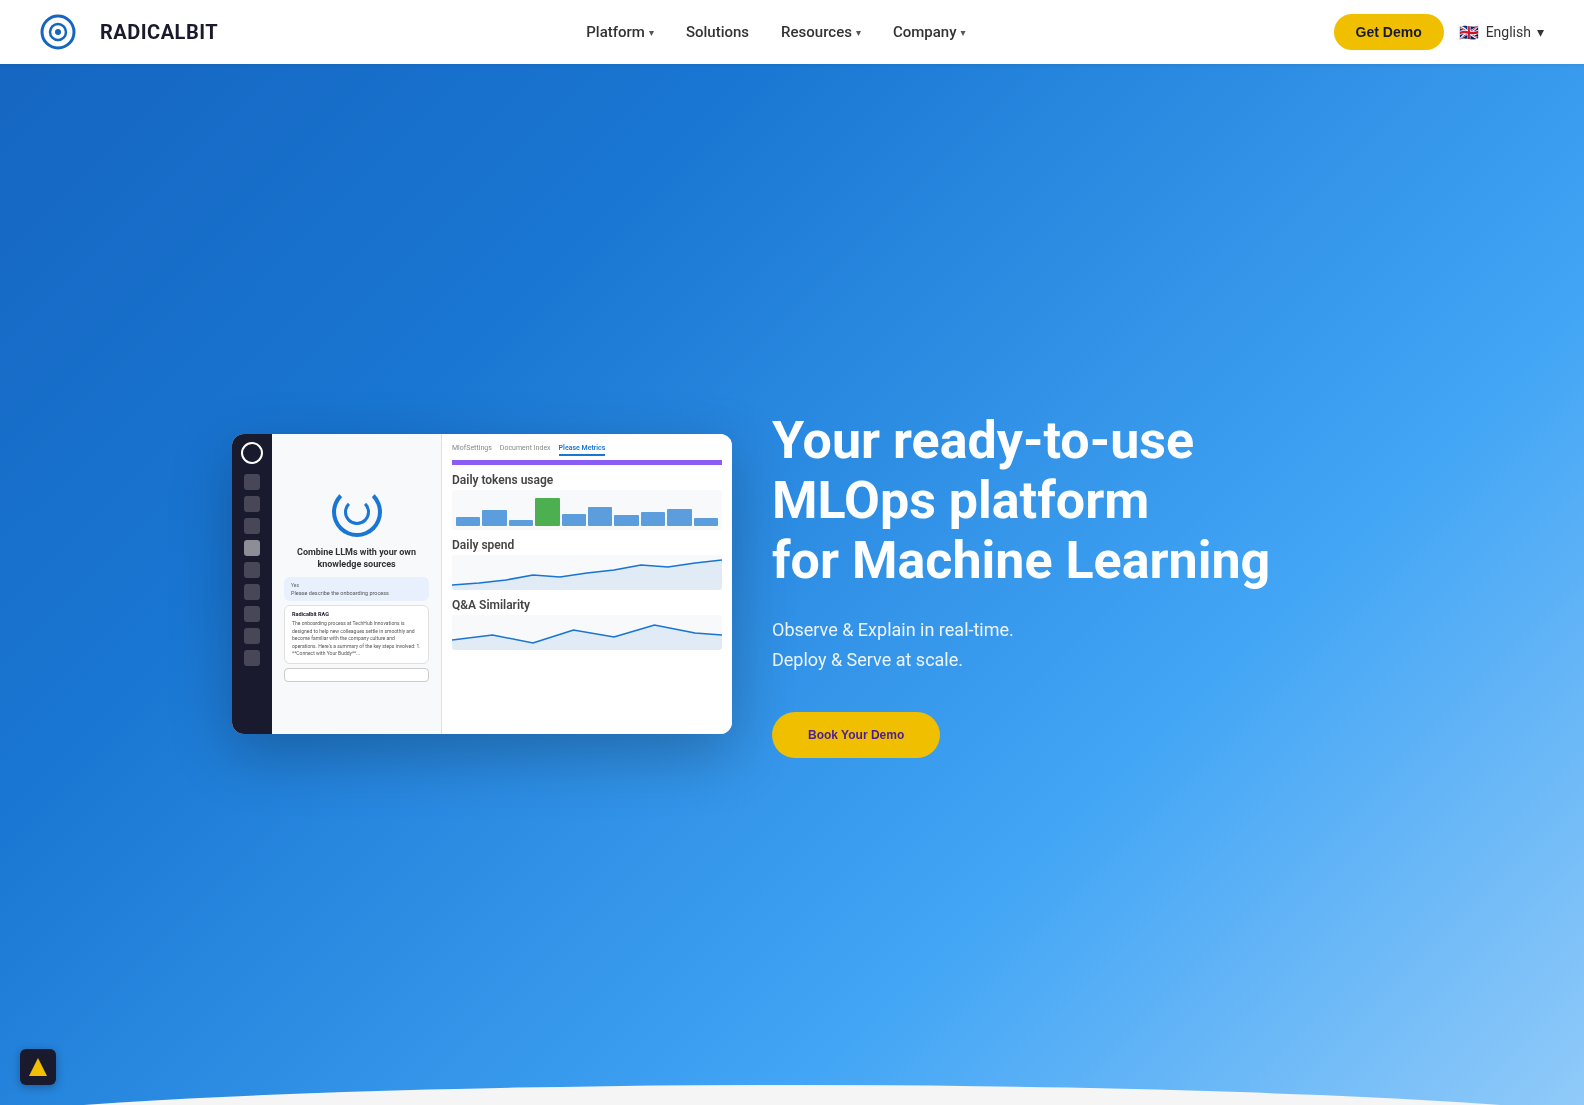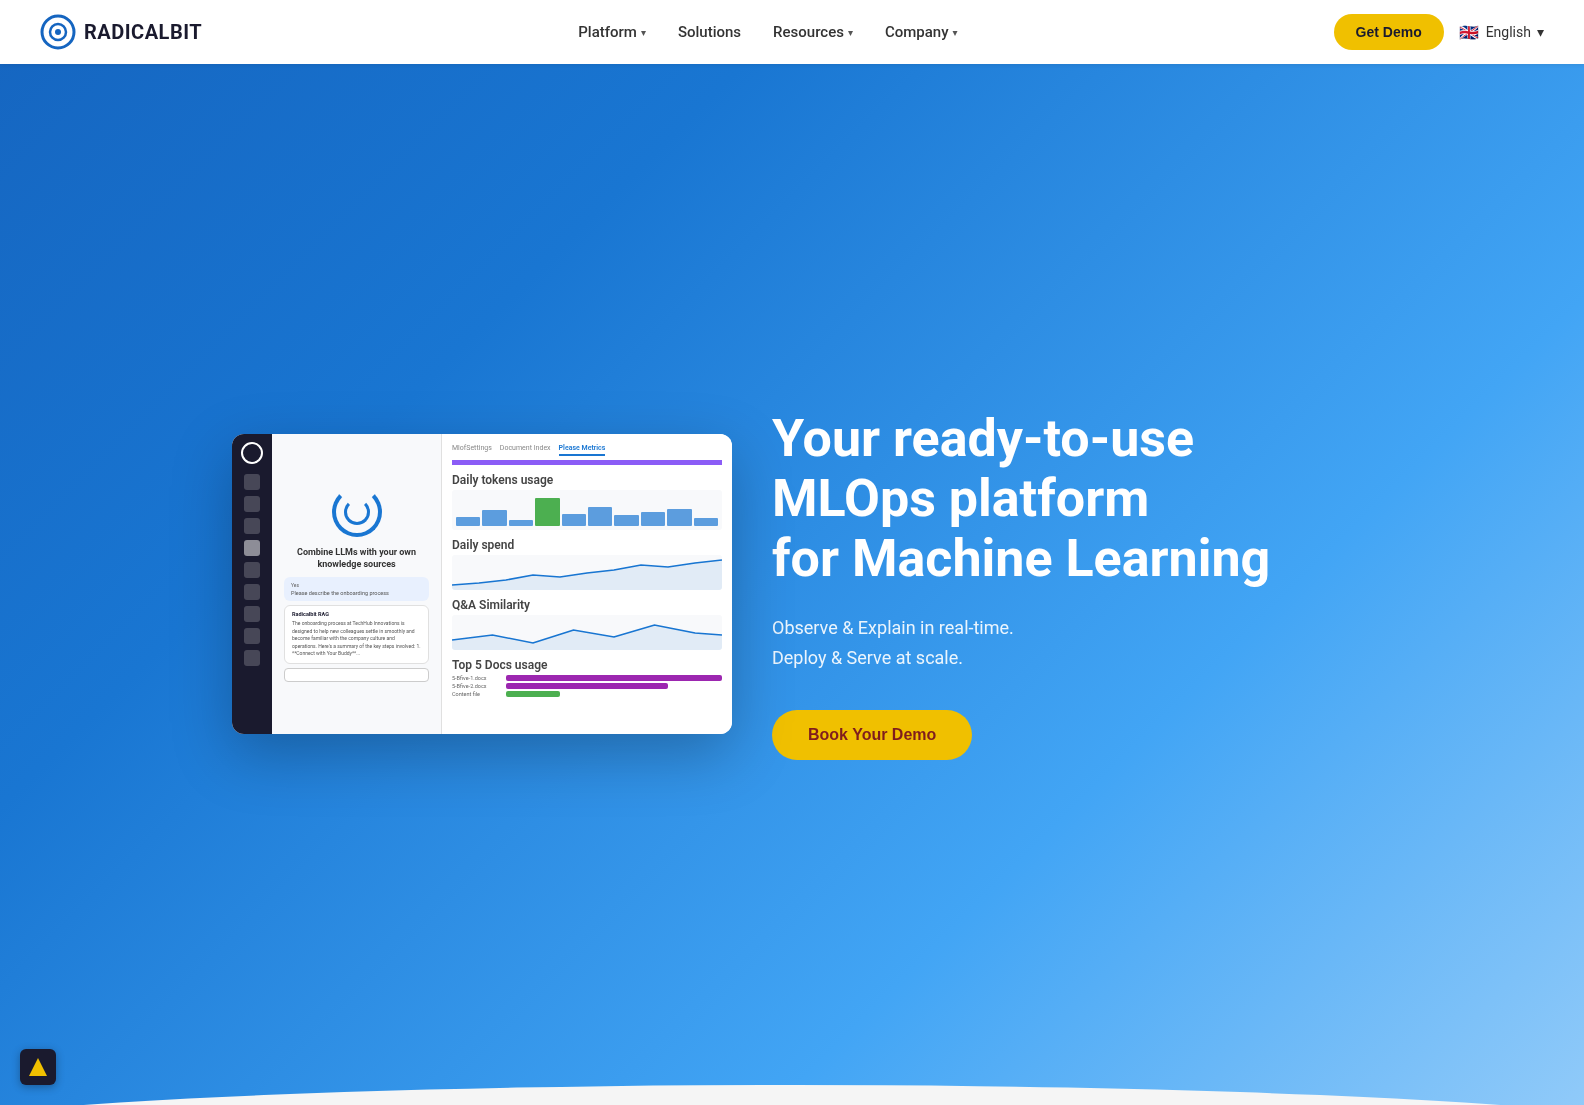--- a/index.html
+++ b/index.html
@@ -14,21 +14,21 @@
       display: flex;
       align-items: center;
       justify-content: space-between;
       padding: 0 40px;
       height: 64px;
       box-shadow: 0 1px 4px rgba(0,0,0,0.08);
     }
     .logo-area {
       display: flex;
       align-items: center;
-      gap: 8px;
+      gap: 24px;
     }
     .logo-icon {
       width: 36px;
       height: 36px;
     }
     .logo-text {
       font-size: 20px;
       font-weight: 700;
       color: #1a1a2e;
       letter-spacing: 0.5px;
@@ -318,25 +318,25 @@
       display: block;
     }
     .hero-subtitle {
       font-size: 18px;
       line-height: 1.7;
       color: rgba(255,255,255,0.9);
       margin-bottom: 36px;
     }
     .book-demo-btn {
       background: #f0c000;
-      color: #7f1d1d;
+      color: #4c1d95;
       border: none;
       padding: 16px 36px;
       border-radius: 30px;
-      font-size: 16px;
+      font-size: 12px;
       font-weight: 700;
       cursor: pointer;
       display: inline-block;
     }
 
     
     .toast-icon {
       position: fixed;
       bottom: 20px;
       left: 20px;
@@ -469,37 +469,20 @@
           <div class="chart-section">
             <div class="chart-label">Q&amp;A Similarity</div>
             <div class="chart-line-area">
               <svg class="chart-line-svg" viewBox="0 0 200 35" preserveAspectRatio="none">
                 <polyline points="0,25 30,20 60,28 90,15 120,22 150,10 180,18 200,20" fill="none" stroke="#1976d2" stroke-width="1.5"></polyline>
                 <polygon points="0,25 30,20 60,28 90,15 120,22 150,10 180,18 200,20 200,35 0,35" fill="rgba(25,118,210,0.1)"></polygon>
               </svg>
             </div>
           </div>
 
-          <div class="chart-section">
-            <div class="chart-label">Top 5 Docs usage</div>
-            <div>
-              <div class="top5-bar">
-                <div class="top5-label">5-Bfive-1.docx</div>
-                <div class="top5-fill" style="width:80%"></div>
-              </div>
-              <div class="top5-bar">
-                <div class="top5-label">5-Bfive-2.docx</div>
-                <div class="top5-fill" style="width:60%"></div>
-              </div>
-              <div class="top5-bar">
-                <div class="top5-label">Content file</div>
-                <div class="top5-fill green" style="width:20%"></div>
-              </div>
-            </div>
-          </div>
         </div>
       </div>
     </div>
 
     <div class="hero-text">
       <h1 class="hero-title">
         <span class="bold-line">Your ready-to-use</span>
         <span class="bold-line">MLOps platform</span>
         <span class="bold-line">for Machine Learning</span>
       </h1>

